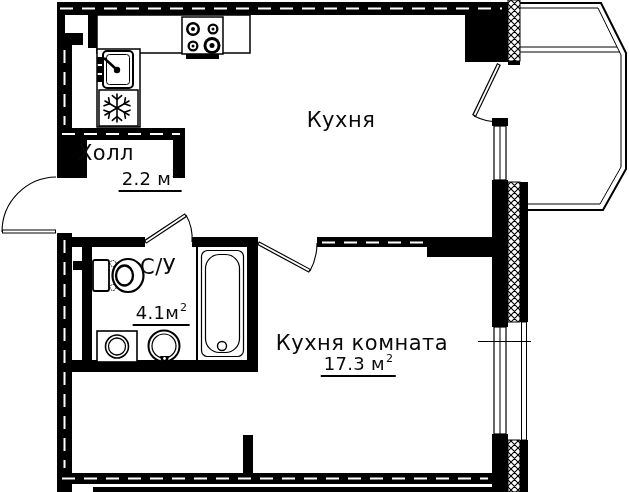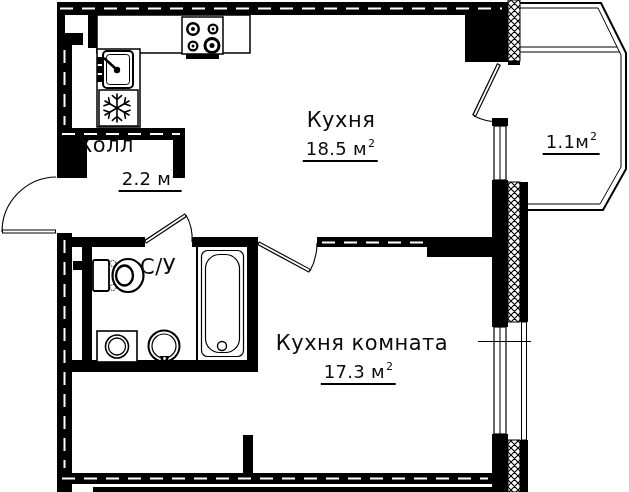--- a/index.html
+++ b/index.html
@@ -188,32 +188,29 @@
     <line x1="259" y1="243.5" x2="309" y2="270.4" stroke="#fff" stroke-width="1.8"></line>
   </g>
   <g fill="none">
     <path d="M499,122 A58,58 0 0 1 474,116" stroke="#000" stroke-width="1.1"></path>
     <line x1="499" y1="64" x2="474" y2="116" stroke="#000" stroke-width="4.2"></line>
     <line x1="498.5" y1="65" x2="474.6" y2="115" stroke="#fff" stroke-width="1.8"></line>
   </g>
 </svg>
 
   <div class="lbl" style="left:341px;top:120px">Кухня</div>
-  <div class="area" style="left:340px;top:150px">
-    <span class="u"><span>18.5 м</span><sup>2</sup></span>
-  </div>
-
-  <div class="area" style="left:571px;top:143px">
-    <span class="u"><span>1.1м</span><sup>2</sup></span>
-  </div>
-
-  <div class="lbl" style="left:106px;top:145px">Холл</div>
+
+
+  <div class="lbl" style="left:106px;top:153px">Холл</div>
   <div class="area" style="left:150px;top:180px">
     <span class="u"><span>2.2 м</span><sup>2</sup></span>
   </div>
 
   <div class="lbl" style="left:158px;top:267px">С/У</div>
+  <div class="area" style="left:161px;top:314px">
+    <span class="u"><span>4.1м</span><sup>2</sup></span>
+  </div>
 
   <div class="lbl" style="left:362px;top:343px">Кухня комната</div>
-  <div class="area" style="left:358px;top:373px">
+  <div class="area" style="left:358px;top:365px">
     <span class="u"><span>17.3 м</span><sup>2</sup></span>
   </div>
 </div>
 
 </body></html>

